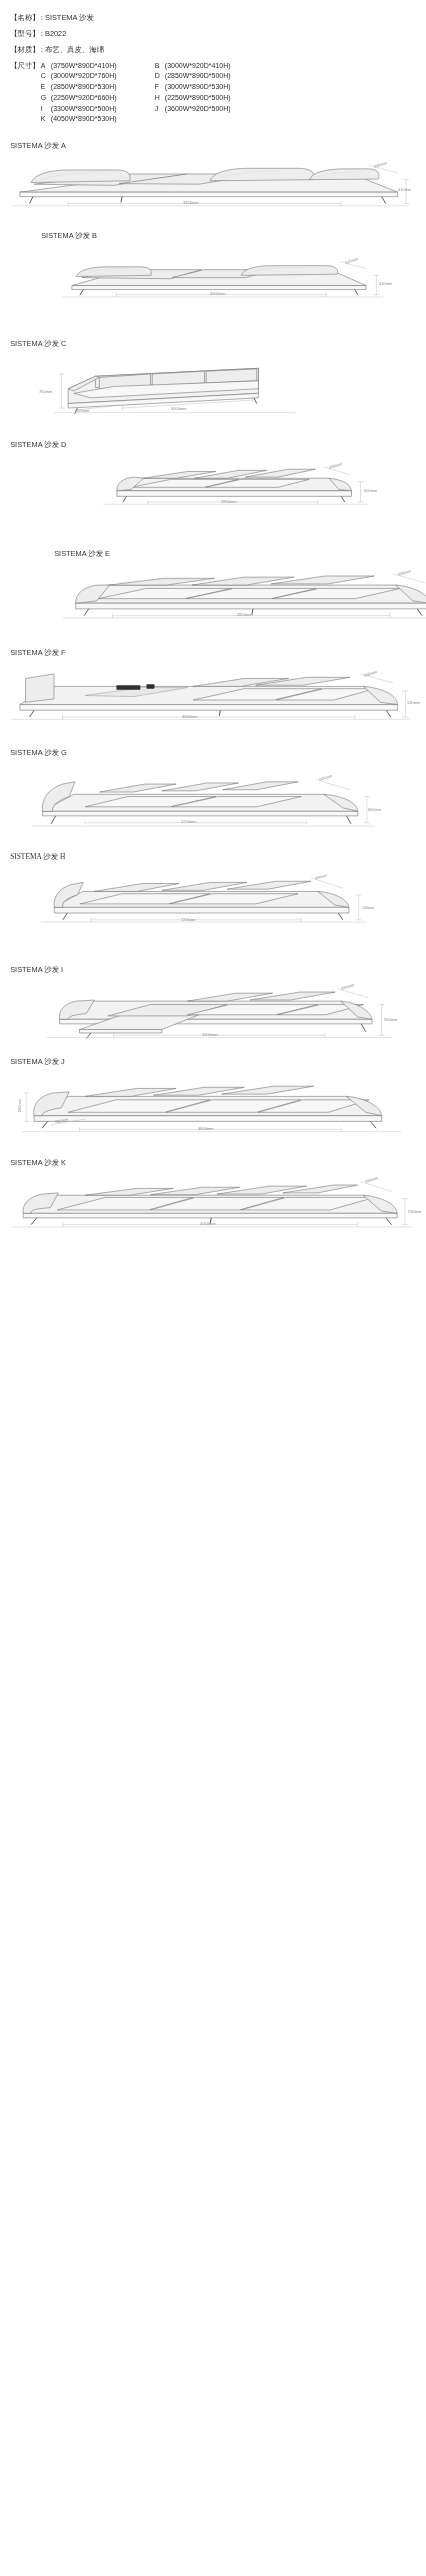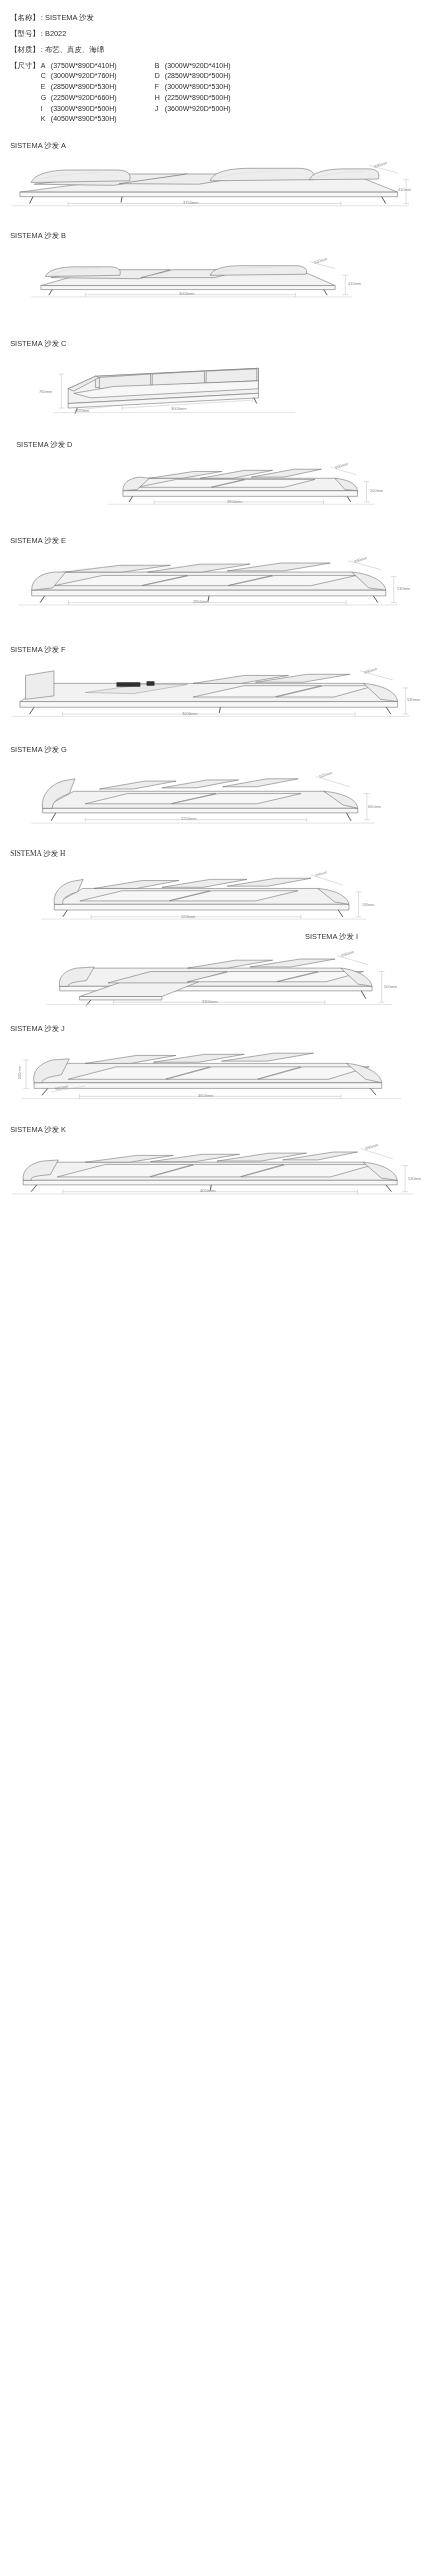--- a/index.html
+++ b/index.html
@@ -156,21 +156,21 @@
         <line class="dim-tick" x1="710" y1="92" x2="720" y2="92"></line>
 
         <line class="dim-line" x1="650" y1="25" x2="700" y2="38"></line>
       </svg>
       <div style="position:absolute;left:183px;top:49px;font-size:4px;color:#8a8a8a;">3750mm</div>
       <div style="position:absolute;left:398px;top:36px;font-size:4px;color:#8a8a8a;">410mm</div>
       <div style="position:absolute;left:374px;top:10.8px;font-size:4px;color:#8a8a8a;transform:rotate(-18deg);">890mm</div>
     </div>
   </div>
 
-  <div class="item" style="margin-top:17px;">
+  <div class="item" style="margin-top:17px;padding-left:31px;">
     <div class="item-title">SISTEMA 沙发 B</div>
     <div class="canvas">
       <svg width="426" height="63" viewBox="0 0 750 110">
         <polygon class="body-fill" points="72,78 150,56 540,56 590,78"></polygon>
         <polygon class="cush-lt" points="72,78 590,78 590,85 72,85"></polygon>
         <polygon class="cush" points="90,64 155,50 300,50 245,66"></polygon>
         <polygon class="cush" points="248,64 305,50 430,50 378,64"></polygon>
         <path class="cush" d="M80,62 C84,50 108,45 135,45 L192,45 C208,45 214,50 211,60 Z"></path>
         <path class="cush" d="M370,60 C374,48 398,43 424,43 L520,43 C536,43 542,49 539,58 Z"></path>
         <g class="tex">
@@ -224,21 +224,21 @@
         <line class="dim-tick" x1="445" y1="86" x2="445" y2="94"></line>
 
         <line class="dim-line" x1="130" y1="108" x2="200" y2="100"></line>
       </svg>
       <div style="position:absolute;left:39px;top:40px;font-size:4px;color:#8a8a8a;">760mm</div>
       <div style="position:absolute;left:171px;top:57px;font-size:4px;color:#8a8a8a;">3000mm</div>
       <div style="position:absolute;left:76px;top:59px;font-size:4px;color:#8a8a8a;">920mm</div>
     </div>
   </div>
 
-  <div class="item" style="margin-top:19.3px;padding-left:6px;">
+  <div class="item" style="margin-top:19.3px;">
     <div class="item-title">SISTEMA 沙发 D</div>
     <div class="canvas">
       <svg width="426" height="65" viewBox="0 0 750 115">
         <polygon class="body-fill" points="205,72 250,50 580,50 620,72"></polygon>
         <polygon class="cush-lt" points="205,72 620,72 620,82 205,82"></polygon>
 
         <polygon class="cush" points="252,50 330,38 380,38 310,50"></polygon>
         <polygon class="cush" points="342,50 420,36 470,36 400,50"></polygon>
         <polygon class="cush" points="432,48 508,34 556,34 490,48"></polygon>
 
@@ -257,21 +257,21 @@
         <line class="dim-tick" x1="631" y1="56" x2="641" y2="56"></line>
         <line class="dim-tick" x1="631" y1="92" x2="641" y2="92"></line>
         <line class="dim-line" x1="572" y1="30" x2="618" y2="44"></line>
       </svg>
       <div style="position:absolute;left:221px;top:49px;font-size:4px;color:#8a8a8a;">2850mm</div>
       <div style="position:absolute;left:364px;top:38px;font-size:4px;color:#8a8a8a;">500mm</div>
       <div style="position:absolute;left:329px;top:13.6px;font-size:4px;color:#8a8a8a;transform:rotate(-18deg);">890mm</div>
     </div>
   </div>
 
-  <div class="item" style="margin-top:21px;">
+  <div class="item" style="margin-top:34px;padding-left:44px;">
     <div class="item-title">SISTEMA 沙发 E</div>
     <div class="canvas">
       <svg width="426" height="68" viewBox="0 0 750 120">
         <polygon class="body-fill" points="55,78 110,46 620,46 680,78"></polygon>
         <polygon class="cush-lt" points="55,78 680,78 680,88 55,88"></polygon>
         <polygon class="cush" points="115,46 210,34 300,34 215,46"></polygon>
         <polygon class="cush" points="260,46 352,32 440,32 356,46"></polygon>
         <polygon class="cush" points="400,44 495,30 582,30 500,44"></polygon>
         <polygon class="cush-lt" points="95,70 180,52 330,52 248,70"></polygon>
         <polygon class="cush-lt" points="250,70 334,52 480,52 400,70"></polygon>
@@ -293,21 +293,21 @@
         <line class="dim-tick" x1="689" y1="54" x2="699" y2="54"></line>
         <line class="dim-tick" x1="689" y1="100" x2="699" y2="100"></line>
         <line class="dim-line" x1="614" y1="26" x2="672" y2="42"></line>
       </svg>
       <div style="position:absolute;left:193px;top:53px;font-size:4px;color:#8a8a8a;">2850mm</div>
       <div style="position:absolute;left:397px;top:40px;font-size:4px;color:#8a8a8a;">530mm</div>
       <div style="position:absolute;left:354px;top:11.4px;font-size:4px;color:#8a8a8a;transform:rotate(-18deg);">890mm</div>
     </div>
   </div>
 
-  <div class="item" style="margin-top:31px;">
+  <div class="item" style="margin-top:21px;">
     <div class="item-title">SISTEMA 沙发 F</div>
     <div class="canvas">
       <svg width="426" height="71" viewBox="0 0 750 125">
         <polygon class="body-fill" points="35,82 90,50 640,50 700,82"></polygon>
         <polygon class="cush-lt" points="35,82 700,82 700,92 35,92"></polygon>
 
         <polygon class="cush" points="45,78 45,36 95,28 95,72"></polygon>
 
         <polygon class="plate" points="150,66 250,52 330,52 235,68"></polygon>
         <rect class="dark" x="205" y="48" width="42" height="8" rx="1"></rect>
@@ -393,21 +393,21 @@
         <line class="dim-tick" x1="627" y1="58" x2="637" y2="58"></line>
         <line class="dim-tick" x1="627" y1="102" x2="637" y2="102"></line>
         <line class="dim-line" x1="548" y1="28" x2="604" y2="46"></line>
       </svg>
       <div style="position:absolute;left:181px;top:55px;font-size:4px;color:#8a8a8a;">2250mm</div>
       <div style="position:absolute;left:362px;top:43px;font-size:4px;color:#8a8a8a;">500mm</div>
       <div style="position:absolute;left:315px;top:11.4px;font-size:4px;color:#8a8a8a;transform:rotate(-18deg);">890mm</div>
     </div>
   </div>
 
-  <div class="item" style="margin-top:5px;text-align:right;">
+  <div class="item" style="margin-top:35px;">
     <div class="item-title">SISTEMA 沙发 I</div>
     <div class="canvas">
       <svg width="426" height="71" viewBox="0 0 750 125">
 
         <polygon class="body-fill" points="105,78 165,46 600,46 655,78"></polygon>
         <polygon class="cush-lt" points="105,78 655,78 655,86 105,86"></polygon>
 
         <polygon class="body-fill" points="140,96 215,70 350,70 285,96"></polygon>
         <polygon class="cush-lt" points="140,96 285,96 285,102 140,102"></polygon>
 

